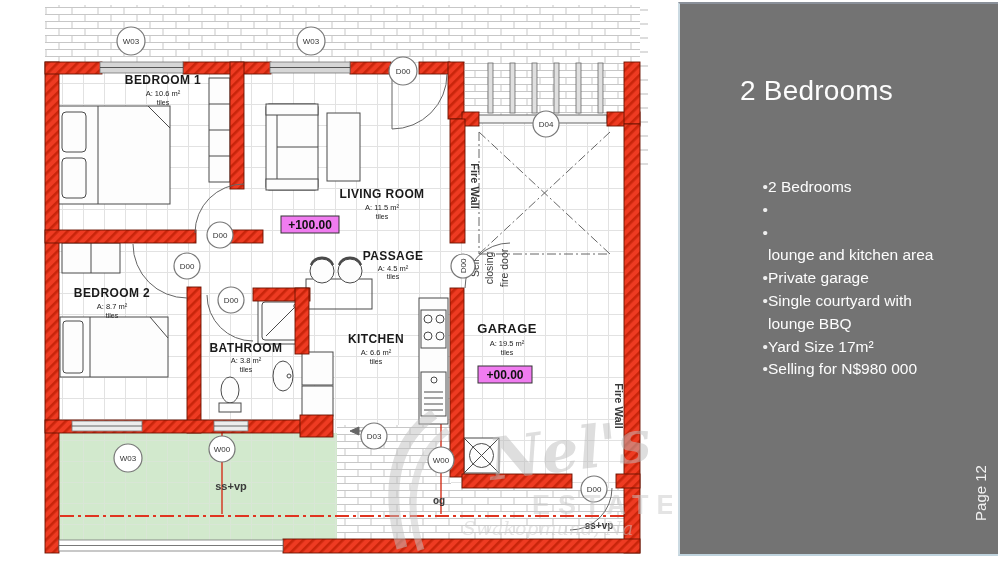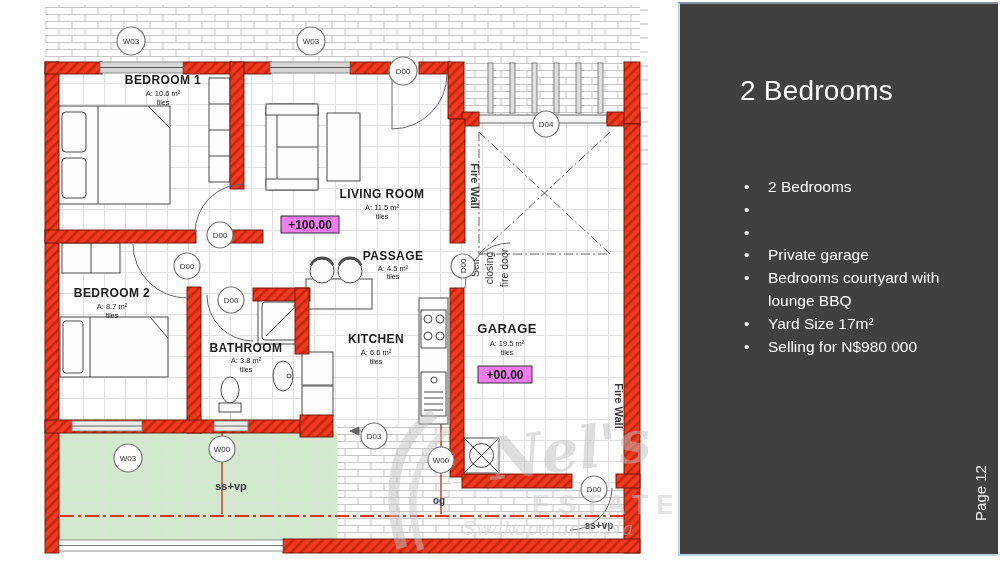--- a/index.html
+++ b/index.html
@@ -1,22 +1,22 @@
 <!DOCTYPE html>
 <html><head>
 <meta charset="utf-8">
 <style>
   html,body{margin:0;padding:0;background:#fff;}
   #stage{position:relative;width:1000px;height:563px;background:#ffffff;overflow:hidden;
          font-family:"Liberation Sans", sans-serif;}
   #plan-wrap{position:absolute;left:0;top:0;width:672px;height:563px;}
   
   #side-panel{position:absolute;left:678px;top:2px;width:320px;height:554px;
-      background:#404040;border-left:2px solid #cbdae2;border-top:2px solid #8a9099;
-      border-bottom:2px solid #bfd3dd;box-sizing:border-box;}
+      background:#737373;border-left:2px solid #cbdae2;border-top:2px solid #8a9099;
+      border-bottom:2px solid #bfd3dd;box-sizing:border-box;text-align:right;}
   #panel-title{position:absolute;left:60px;top:68px;color:#fdfdfd;font-size:28px;
       line-height:37px;font-weight:400;letter-spacing:.2px;}
   #panel-bullets{position:absolute;left:64px;top:172px;width:246px;color:#fdfdfd;
       font-size:15.5px;line-height:22.8px;}
   .b-line{display:flex;}
   .b-marker{display:inline-block;width:24px;flex:0 0 24px;color:#efefef;}
   #page-num{position:absolute;left:923px;top:482px;width:120px;height:22px;
       transform:rotate(-90deg);color:#f2f2f2;font-size:15px;text-align:center;}
   svg text{font-family:"Liberation Sans", sans-serif;}
   .roomname{font-weight:bold;font-size:12px;fill:#1a1a1a;letter-spacing:.4px;}
@@ -306,26 +306,30 @@
           <span class="b-marker">•</span>
           <span>2 Bedrooms</span>
         </div>
       <div class="b-line">
           <span class="b-marker">•</span>
         </div>
       <div class="b-line">
           <span class="b-marker">•</span>
         </div>
       <div class="b-line">
+          <span class="b-marker"></span>
+          <span>lounge and kitchen area</span>
+        </div>
+      <div class="b-line">
           <span class="b-marker">•</span>
           <span>Private garage</span>
         </div>
       <div class="b-line">
           <span class="b-marker">•</span>
-          <span>Bedrooms courtyard with</span>
+          <span>Single courtyard with</span>
         </div>
       <div class="b-line">
           <span class="b-marker"></span>
           <span>lounge BBQ</span>
         </div>
       <div class="b-line">
           <span class="b-marker">•</span>
           <span>Yard Size 17m²</span>
         </div>
       <div class="b-line">

